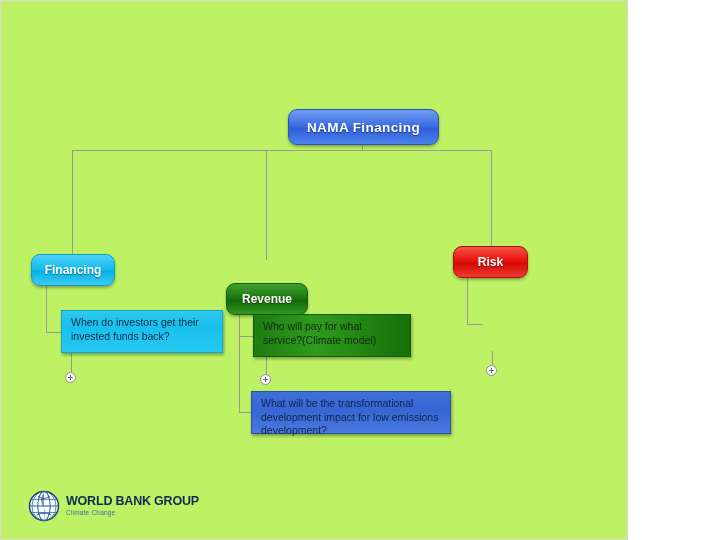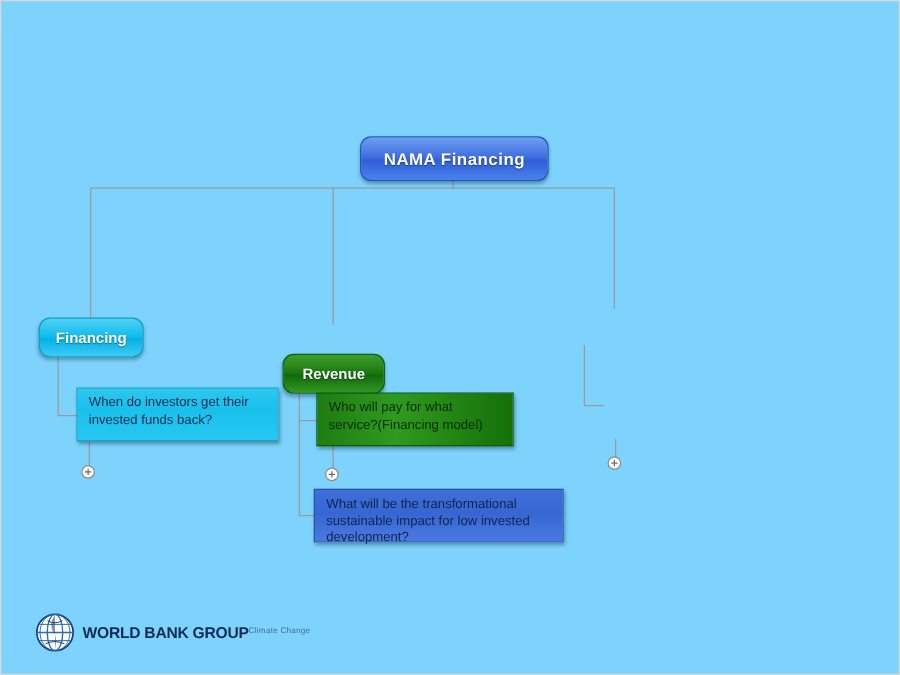--- a/index.html
+++ b/index.html
@@ -1,18 +1,18 @@
 <!DOCTYPE html>
 <html><head>
 <meta charset="utf-8">
 <style>
   html,body{margin:0;padding:0;background:#ffffff;}
   body{width:720px;height:540px;overflow:hidden;
        font-family:"Liberation Sans",sans-serif;}
-  #slide{position:relative;width:720px;height:540px;background:#7dd3fc;
+  #slide{position:relative;width:628px;height:540px;background:#bef264;
          border:1px solid #d8d8d8;box-sizing:border-box;}
 
   
   .ln{position:absolute;background:#9a9a9a;}
   .lnv{width:1px;}
   .lnh{height:1px;}
 
   
   .node{position:absolute;border-radius:9px;display:flex;align-items:center;
         justify-content:center;color:#ffffff;font-weight:bold;
@@ -47,21 +47,21 @@
   
   .expander{position:absolute;width:11px;height:11px;border-radius:50%;
         border:1px solid #8d8d8d;background:#fdfdfd;box-sizing:border-box;}
   .expander::before,.expander::after{content:"";position:absolute;background:#6b6b6b;}
   .expander::before{left:2px;top:4px;width:5px;height:1px;}
   .expander::after{top:2px;left:4px;height:5px;width:1px;}
 
   
   #logo{position:absolute;left:27px;top:489px;display:flex;align-items:center;gap:6px;}
   #logo .globe{width:32px;height:32px;flex:0 0 32px;}
-  #logo .wordmark{display:flex;flex-direction:row;line-height:1;}
+  #logo .wordmark{display:flex;flex-direction:column;line-height:1;}
   #logo .wb-name{font-size:12.5px;font-weight:bold;color:#102a52;letter-spacing:-.2px;}
   #logo .wb-sub{font-size:6.5px;color:#3d6fa8;margin-top:2.5px;letter-spacing:.2px;}
 </style>
 </head>
 <body>
 
 <div id="slide">
 
   <div class="ln lnv" style="left:361px;top:142px;height:8px;"></div>
 
@@ -85,26 +85,27 @@
   <div class="ln lnv" style="left:466px;top:275px;height:48px;"></div>
   <div class="ln lnh" style="left:466px;top:323px;width:16px;"></div>
   <div class="ln lnv" style="left:491px;top:350px;height:16px;"></div>
 
   <div class="node node-root" style="left:287px;top:108px;width:149px;height:34px;">NAMA Financing</div>
 
   <div class="node node-cyan" style="left:30px;top:253px;width:82px;height:30px;">Financing</div>
 
   <div class="node node-green" style="left:225px;top:258px;width:80px;height:30px;margin-top:24px;">Revenue</div>
 
+  <div class="node node-red" style="left:452px;top:245px;width:73px;height:30px;">Risk</div>
 
   <div class="leaf leaf-cyan" style="left:60px;top:309px;width:162px;height:43px;">When do investors get their invested funds back?</div>
 
-  <div class="leaf leaf-green" style="left:252px;top:313px;width:158px;height:43px;">Who will pay for what service?(Financing model)</div>
+  <div class="leaf leaf-green" style="left:252px;top:313px;width:158px;height:43px;">Who will pay for what service?(Climate model)</div>
 
-  <div class="leaf leaf-blue" style="left:250px;top:390px;width:200px;height:43px;">What will be the transformational sustainable impact for low invested development?</div>
+  <div class="leaf leaf-blue" style="left:250px;top:390px;width:200px;height:43px;">What will be the transformational development impact for low emissions development?</div>
 
 
   <div class="expander" style="left:64px;top:371px;"></div>
   <div class="expander" style="left:259px;top:373px;"></div>
   <div class="expander" style="left:485px;top:364px;"></div>
 
   <div id="logo">
     <svg class="globe" viewBox="0 0 32 32">
       <circle cx="16" cy="16" r="14.5" fill="#ffffff" stroke="#1c3f74" stroke-width="1.4"></circle>
       <ellipse cx="16" cy="16" rx="6.2" ry="14.5" fill="none" stroke="#2f6bb0" stroke-width="1.1"></ellipse>

